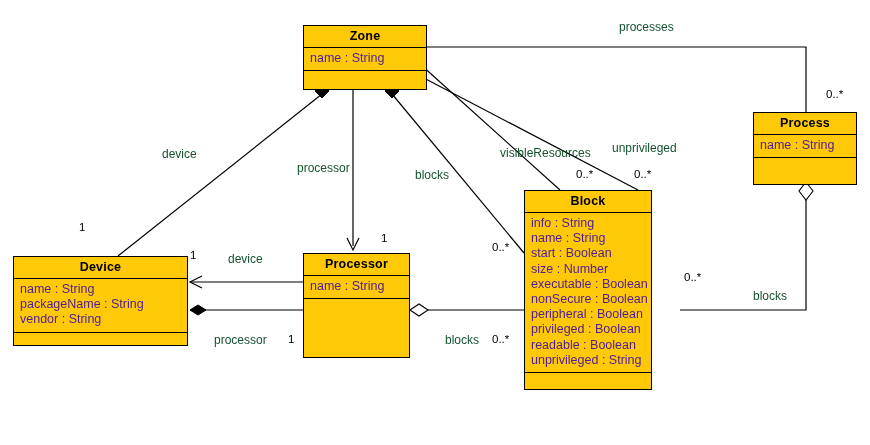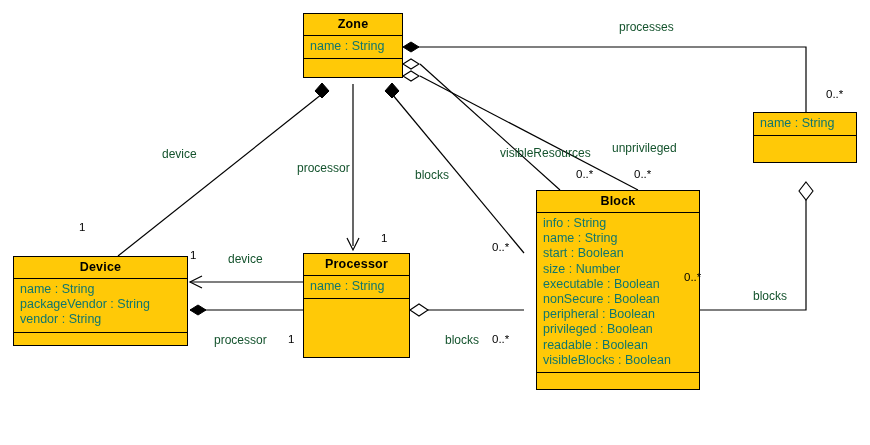--- a/index.html
+++ b/index.html
@@ -38,21 +38,21 @@
     font-size: 12.5px;
     color: #000000;
     padding: 3px 4px 4px 4px;
     border-bottom: 1px solid #000000;
     letter-spacing: 0.2px;
   }
   .uml-attrs {
     padding: 3px 6px 4px 6px;
     border-bottom: 1px solid #000000;
     font-size: 12.5px;
-    color: #0f766e;
+    color: #4c1d95;
     line-height: 15.2px;
   }
   .uml-attr {
     white-space: nowrap;
   }
   .uml-ops {
     min-height: 10px;
   }
   .edge-label {
     position: absolute;
@@ -111,66 +111,67 @@
       <polygon points="410,310 419,304 428,310 419,316"></polygon>
       <polygon points="806,182 813,191 806,200 799,191"></polygon>
     </g>
 
     <g stroke="#000000" stroke-width="1.2" fill="none">
       <polyline points="347,238 353,250 359,238"></polyline>
       <polyline points="202,276 190,282 202,288"></polyline>
     </g>
   </svg>
 
-  <div class="uml-class" style="left:303px; top:13px; width:100px;">
+  <div class="uml-class" style="left:303px; top:25px; width:124px;">
     <div class="uml-name">Zone</div>
     <div class="uml-attrs">
       <div class="uml-attr">name : String</div>
     </div>
     <div class="uml-ops" style="height:18px;"></div>
   </div>
 
   <div class="uml-class" style="left:753px; top:112px; width:104px;">
+    <div class="uml-name">Process</div>
     <div class="uml-attrs">
       <div class="uml-attr">name : String</div>
     </div>
     <div class="uml-ops" style="height:26px;"></div>
   </div>
 
   <div class="uml-class" style="left:13px; top:256px; width:175px;">
     <div class="uml-name">Device</div>
     <div class="uml-attrs">
       <div class="uml-attr">name : String</div>
-      <div class="uml-attr">packageVendor : String</div>
+      <div class="uml-attr">packageName : String</div>
       <div class="uml-attr">vendor : String</div>
     </div>
     <div class="uml-ops" style="height:12px;"></div>
   </div>
 
   <div class="uml-class" style="left:303px; top:253px; width:107px;">
     <div class="uml-name">Processor</div>
     <div class="uml-attrs">
       <div class="uml-attr">name : String</div>
     </div>
     <div class="uml-ops" style="height:58px;"></div>
   </div>
 
-  <div class="uml-class" style="left:536px; top:190px; width:164px;">
+  <div class="uml-class" style="left:524px; top:190px; width:128px;">
     <div class="uml-name">Block</div>
     <div class="uml-attrs">
       <div class="uml-attr">info : String</div>
       <div class="uml-attr">name : String</div>
       <div class="uml-attr">start : Boolean</div>
       <div class="uml-attr">size : Number</div>
       <div class="uml-attr">executable : Boolean</div>
       <div class="uml-attr">nonSecure : Boolean</div>
       <div class="uml-attr">peripheral : Boolean</div>
       <div class="uml-attr">privileged : Boolean</div>
       <div class="uml-attr">readable : Boolean</div>
-      <div class="uml-attr">visibleBlocks : Boolean</div>
+      <div class="uml-attr">unprivileged : String</div>
     </div>
     <div class="uml-ops" style="height:16px;"></div>
   </div>
 
   <div class="edge-label" style="left:619px; top:20px;">processes</div>
   <div class="edge-label" style="left:162px; top:147px;">device</div>
   <div class="edge-label" style="left:297px; top:161px;">processor</div>
   <div class="edge-label" style="left:415px; top:168px;">blocks</div>
   <div class="edge-label" style="left:470px; top:146px;margin-left:30px;">visibleResources</div>
   <div class="edge-label" style="left:612px; top:141px;">unprivileged</div>

